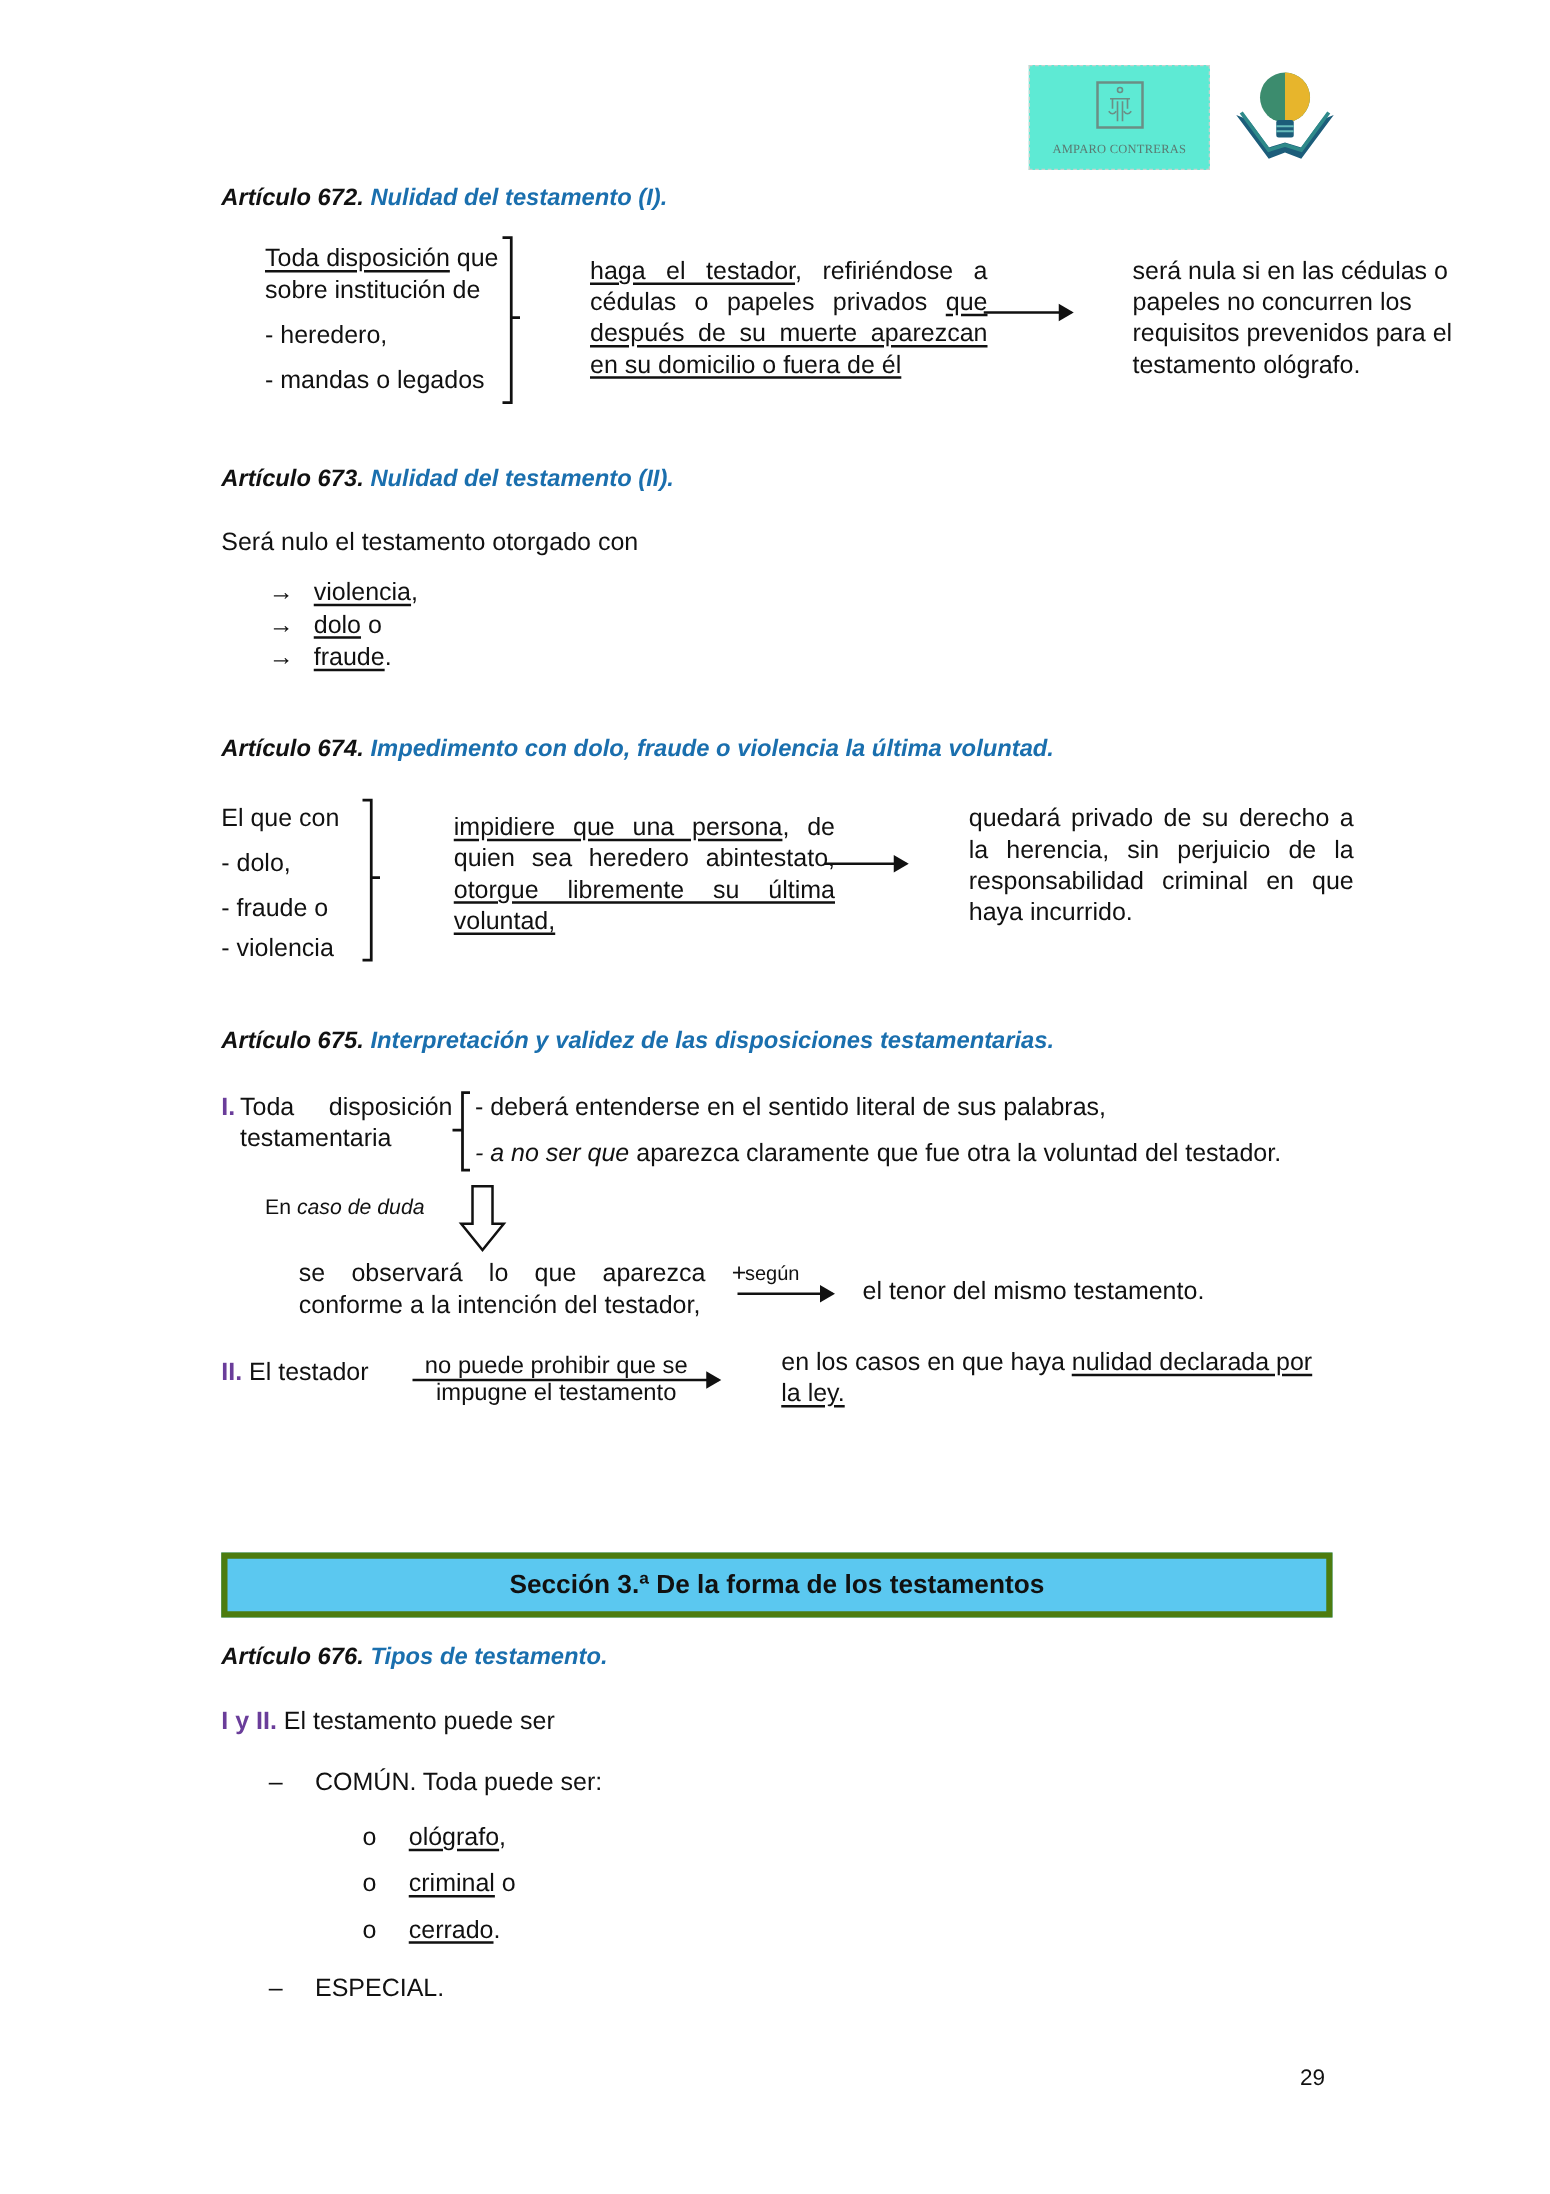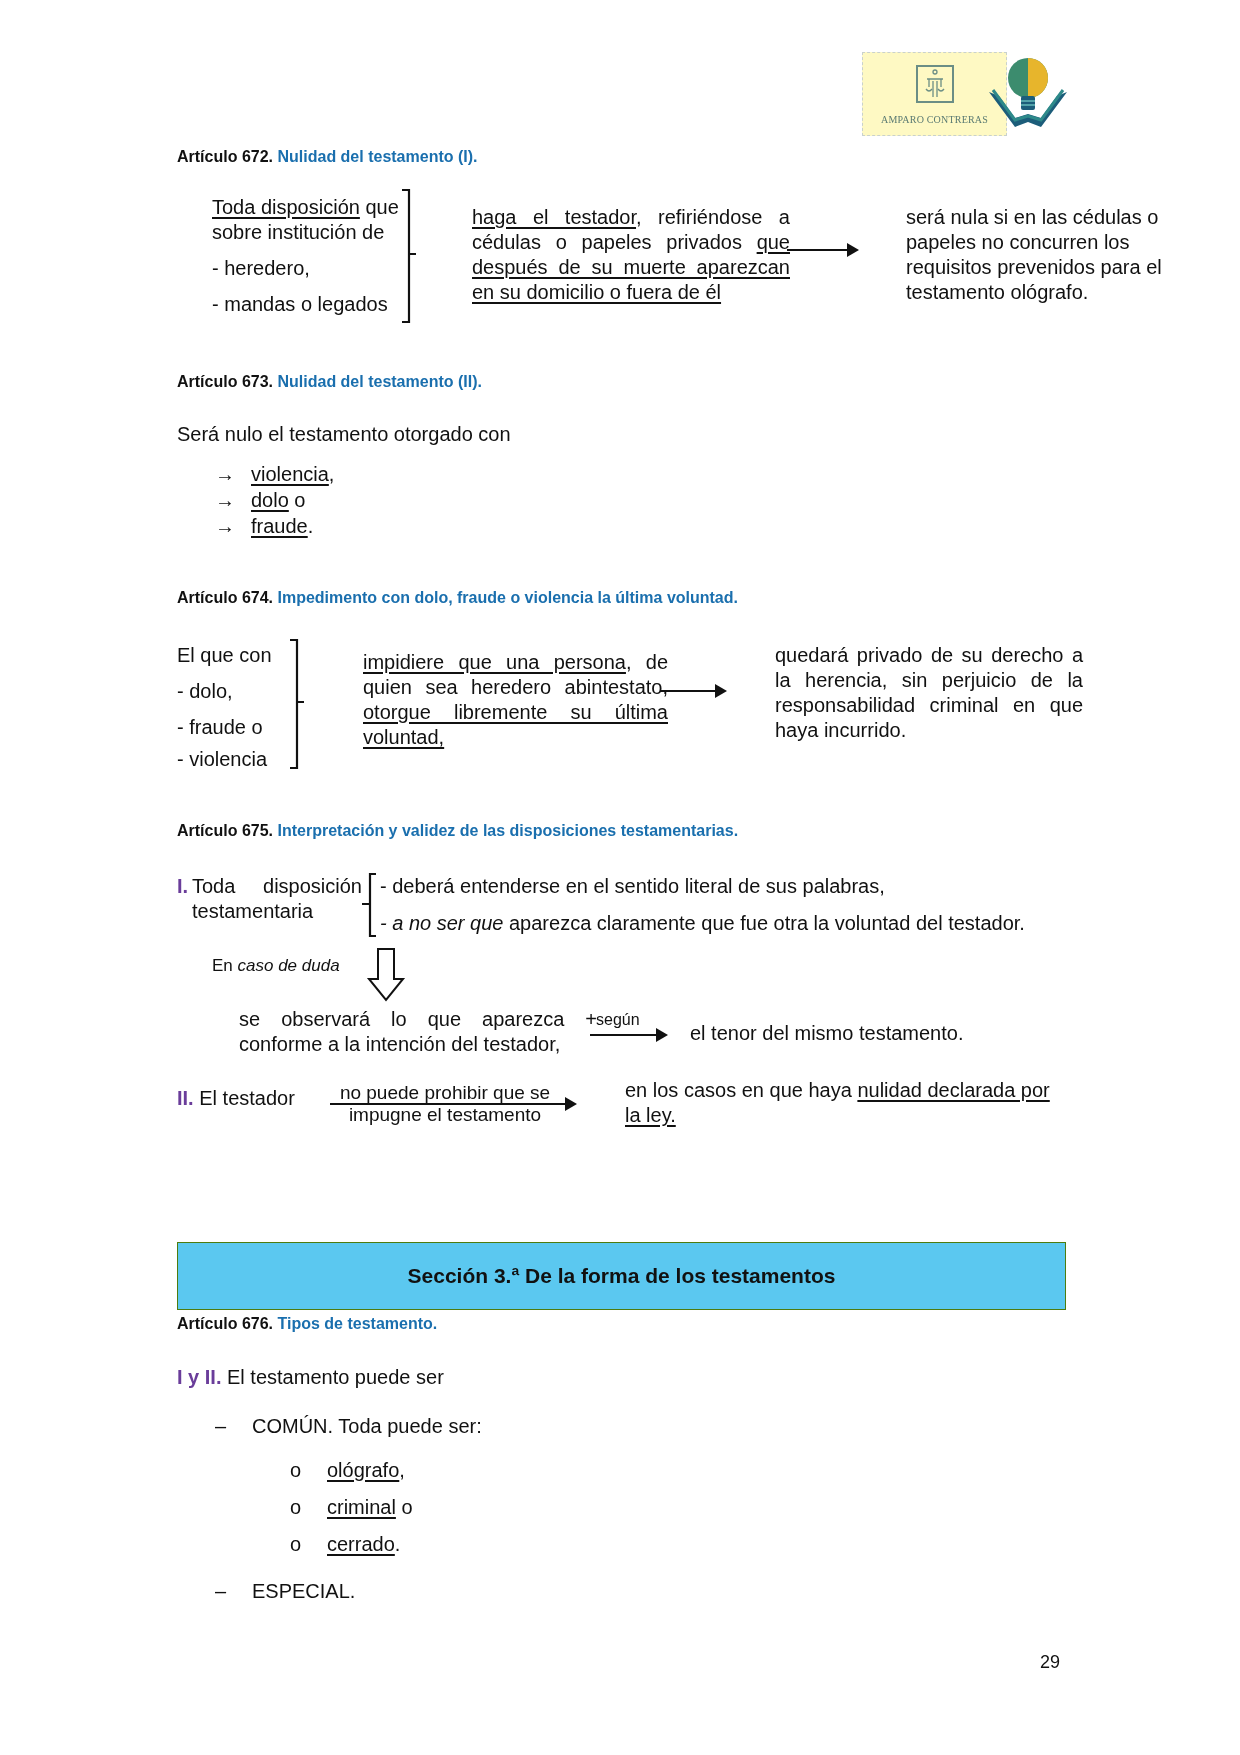--- a/index.html
+++ b/index.html
@@ -4,32 +4,32 @@
 <style>
   * { box-sizing: border-box; margin: 0; padding: 0; }
   html, body { width: 1240px; height: 1755px; background: #ffffff; }
   body { position: relative; font-family: "Liberation Sans", sans-serif; color: #111; font-size: 20px; overflow: hidden; }
   .abs { position: absolute; }
   .u { text-decoration: underline; text-underline-offset: 3px; }
   .b { font-weight: normal; }
   .i { font-style: italic; }
   .blue { color: #1a6fae; }
   .purple { color: #6a3d9a; font-weight: bold; }
-  .h { font-weight: bold; font-size: 16px; }
+  .h { font-weight: bold; font-size: 19px; font-style: italic; }
   .just { text-align: justify; text-align-last: left; }
   .arrow { position: absolute; height: 2px; background: #111; }
   .arrow::after { content: ""; position: absolute; right: -2px; top: -6px; border-left: 12px solid #111; border-top: 7px solid transparent; border-bottom: 7px solid transparent; }
   .line { line-height: 25px; margin-left: 28px; }
 
   
-  .logo-box { position: absolute; left: 862px; top: 52px; width: 145px; height: 84px; background: #fef9c3; border: 1px dashed #c9d1cd; }
+  .logo-box { position: absolute; left: 823px; top: 52px; width: 145px; height: 84px; background: #5eead4; border: 1px dashed #c9d1cd; }
   .logo-inner { position: absolute; left: 53px; top: 12px; width: 38px; height: 38px; border: 2px solid #6b8e85; }
   .logo-text { position: absolute; left: 0; right: 0; top: 61px; text-align: center; font-family: "Liberation Serif", serif; font-size: 10px; color: #5a7a72; letter-spacing: 0.2px; }
 
-  .section-box { position: absolute; left: 177px; top: 1242px; width: 889px; height: 68px; background: #5bc8f0; border: 1px solid #4d7c0f; display: flex; align-items: center; justify-content: center; font-weight: bold; font-size: 21px; }
+  .section-box { position: absolute; left: 177px; top: 1242px; width: 889px; height: 52px; background: #5bc8f0; border: 5px solid #4d7c0f; display: flex; align-items: center; justify-content: center; font-weight: bold; font-size: 21px; }
 
   .brace-svg { position: absolute; }
 </style>
 </head>
 <body>
 
 <div class="logo-box">
   <div class="logo-inner">
     <svg width="34" height="34" viewBox="0 0 34 34">
       <circle cx="17" cy="5" r="2" fill="none" stroke="#6b8e85" stroke-width="1.3"></circle>

